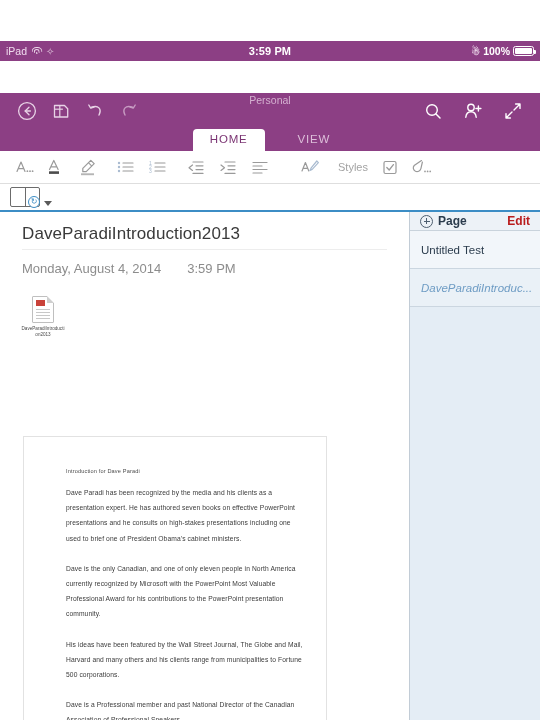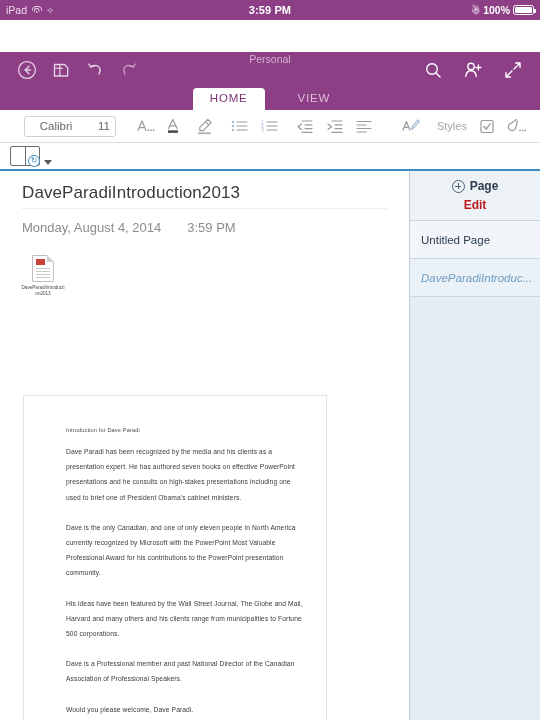--- a/index.html
+++ b/index.html
@@ -13,20 +13,21 @@
   
   #status-bar {
     height: 20px;
     background: #8C3F84;
     display: flex;
     align-items: center;
     position: relative;
     padding: 0 6px;
     color: #F0DCEE;
     font-size: 10.5px;
+    margin-top: 41px;
   }
   .sb-left { display: flex; align-items: center; gap: 4px; }
   .sb-center {
     position: absolute; left: 0; right: 0;
     text-align: center;
     font-size: 11px; font-weight: bold;
     color: #fff;
     letter-spacing: .1px;
   }
   .sb-right {
@@ -237,25 +238,24 @@
     margin-bottom: 15px; letter-spacing: .1px;
   }
 
   
   #sidebar {
     width: 131px; background: #E4EDF5;
     border-left: 1px solid #C2CCD6;
     display: flex; flex-direction: column;
   }
   .sb-header {
-    height: 50px; background: #EDF2F7;
+    height: 19px; background: #EDF2F7;
     border-bottom: 1px solid #C9D3DC;
     display: flex; align-items: center; justify-content: space-between;
-    padding: 8px 10px;
-    flex-direction: column;
+    padding: 0 10px;
   }
   .sb-page-btn { display: flex; align-items: center; gap: 5px; }
   .plus-circ {
     width: 13px; height: 13px; border: 1.2px solid #4E5F70;
     border-radius: 50%; position: relative;
   }
   .plus-circ::before, .plus-circ::after {
     content:""; position: absolute; background: #4E5F70;
   }
   .plus-circ::before { left: 2.5px; right: 2.5px; top: 5px; height: 1.2px; }
@@ -348,25 +348,20 @@
   </div>
 </div>
 
 <div id="ribbon-tabs">
   <div class="rtab active">HOME</div>
   <div class="rtab">VIEW</div>
 </div>
 
 <div id="format-bar">
 
-  <div class="font-box">
-    <div class="font-name">Calibri</div>
-    <div class="font-div"></div>
-    <div class="font-size">11</div>
-  </div>
 
   <div class="tb">
     <svg width="20" height="20" viewBox="0 0 20 20">
         <path d="M3 14.5 L7 5 L11 14.5 M4.4 11.6 H9.6" fill="none" stroke="#9A9A9A" stroke-width="1.2" stroke-linecap="round" stroke-linejoin="round"></path>
         <circle cx="13.4" cy="14.2" r=".9" fill="#9A9A9A"></circle>
         <circle cx="16" cy="14.2" r=".9" fill="#9A9A9A"></circle>
         <circle cx="18.6" cy="14.2" r=".9" fill="#9A9A9A"></circle>
       </svg>
   </div>
 
@@ -499,17 +494,17 @@
 
   <div id="sidebar">
     <div class="sb-header">
       <div class="sb-page-btn">
         <span class="plus-circ"></span>
         <span class="sb-page-txt">Page</span>
       </div>
       <div class="sb-edit">Edit</div>
     </div>
 
-    <div class="sb-row untitled">Untitled Page</div>
+    <div class="sb-row untitled">Untitled Test</div>
     <div class="sb-row selected">DaveParadiIntroduc...</div>
     <div class="sb-fill"></div>
   </div>
 </div>
 
 </body></html>

